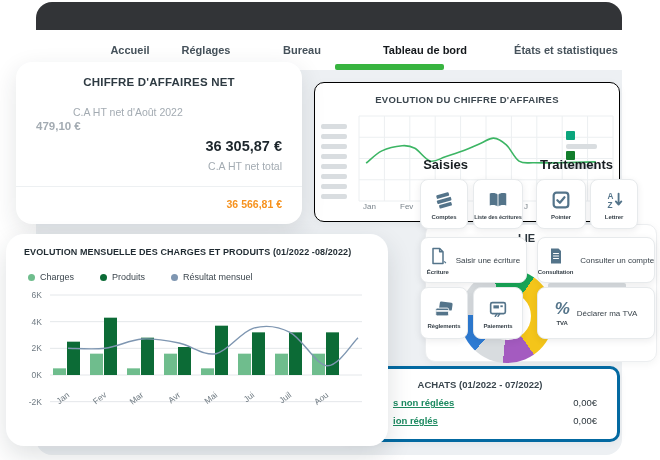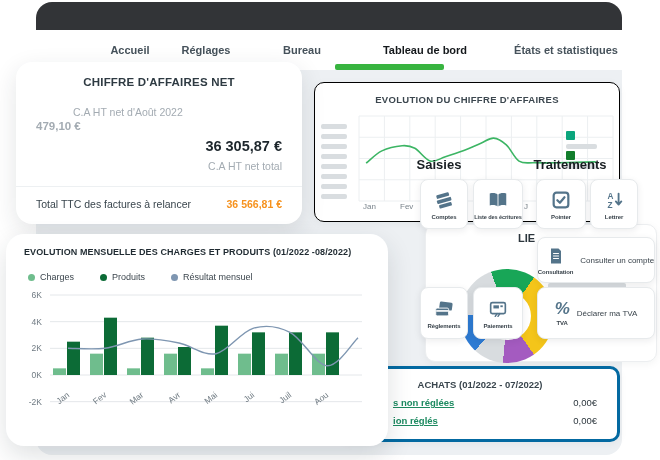--- a/index.html
+++ b/index.html
@@ -67,21 +67,21 @@
   .card-bars { left:6px; top:234px; width:382px; height:212px; border-radius:18px;
                box-shadow:0 10px 26px rgba(30,40,50,.14); z-index:7; }
   .card-bars h3 { position:absolute; left:18px; top:13px; font-size:9px; letter-spacing:.1px; color:#1f2a31; }
   .bars-legend { position:absolute; left:22px; top:32px; display:flex; gap:26px; }
   .bars-legend .li { display:flex; align-items:center; gap:5px; font-size:9px; color:#3c464e;margin-top:6px; }
   .bars-legend .dot { width:7px; height:7px; border-radius:50%; }
   .bars-svg { position:absolute; left:0; top:50px; }
 
   
   .ovl-hdr { position:absolute; top:157px; font-size:13px; font-weight:800; color:#171d21;
-             text-align:center; z-index:20; }
+             text-align:right; z-index:20; }
   .tile { position:absolute; background:#fff; border:1px solid #e7eaec; border-radius:8px;
           box-shadow:0 2px 7px rgba(20,30,40,.08); z-index:21; cursor:pointer;
           display:flex; align-items:center; justify-content:center; }
   .tile.small { flex-direction:column; }
   .tile .tlabel { font-size:6px; font-weight:bold; color:#39434b; margin-top:3px; white-space:nowrap;
                   letter-spacing:-.1px; }
   .tile.wide { flex-direction:row; gap:7px; padding:0 8px; }
   .tile .icol { display:flex; flex-direction:column; align-items:center; }
   .tile .tdesc { font-size:8px; color:#39434b; white-space:nowrap; }
   .icn { color:#54748a; }
@@ -166,21 +166,20 @@
     </div>
   </section>
 
   <section class="card card-ca">
     <h3>CHIFFRE D'AFFAIRES NET</h3>
     <div class="ca-month-label">C.A HT net d'Août 2022</div>
     <div class="ca-month-value">479,10 €</div>
     <div class="ca-total-value">36 305,87 €</div>
     <div class="ca-total-label">C.A HT net total</div>
     <div class="ca-divider"></div>
-    <div class="ca-relance-label">Total TTC des factures à relancer</div>
     <div class="ca-relance-value">36 566,81 €</div>
   </section>
 
   <section class="card card-bars">
     <h3>EVOLUTION MENSUELLE DES CHARGES ET PRODUITS (01/2022 -08/2022)</h3>
     <div class="bars-legend">
       <div class="li">
         <span class="dot" style="background:#6fbd8d"></span>
         <span>Charges</span>
       </div>
@@ -264,20 +263,31 @@
 
   <div class="tile small" style="left:590px; top:179px; width:48px; height:50px">
     <svg class="icn" width="22" height="22" viewBox="0 0 24 24">
       <text x="5" y="11" font-size="9" font-weight="bold" fill="#54748a" font-family="Liberation Sans, sans-serif">A</text>
       <text x="5" y="21" font-size="9" font-weight="bold" fill="#54748a" font-family="Liberation Sans, sans-serif">Z</text>
       <path d="M17 5v12m0 0l-3-3.4m3 3.4l3-3.4" fill="none" stroke="#54748a" stroke-width="2" stroke-linecap="round" stroke-linejoin="round"></path>
     </svg>
     <div class="tlabel">Lettrer</div>
   </div>
 
+  <div class="tile wide" style="left:420px; top:237px; width:107px; height:46px">
+    <div class="icol">
+      <svg class="icn" width="20" height="20" viewBox="0 0 24 24">
+        <path d="M6 3h8l4 4v14H6z" fill="none" stroke="#54748a" stroke-width="1.8" stroke-linejoin="round"></path>
+        <path d="M14 3v4h4" fill="none" stroke="#54748a" stroke-width="1.8" stroke-linejoin="round"></path>
+        <path d="M20 18l2 2-1 1-2-2z" fill="#54748a"></path>
+      </svg>
+      <div class="tlabel">Écriture</div>
+    </div>
+    <div class="tdesc">Saisir une écriture</div>
+  </div>
 
   <div class="tile wide" style="left:537px; top:237px; width:118px; height:46px">
     <div class="icol">
       <svg class="icn" width="20" height="20" viewBox="0 0 24 24">
         <path d="M6 3h9l3 3v15H6z" fill="#54748a"></path>
         <path d="M8.5 9h7M8.5 12h7M8.5 15h7" stroke="#fff" stroke-width="1.4"></path>
       </svg>
       <div class="tlabel">Consultation</div>
     </div>
     <div class="tdesc">Consulter un compte</div>

